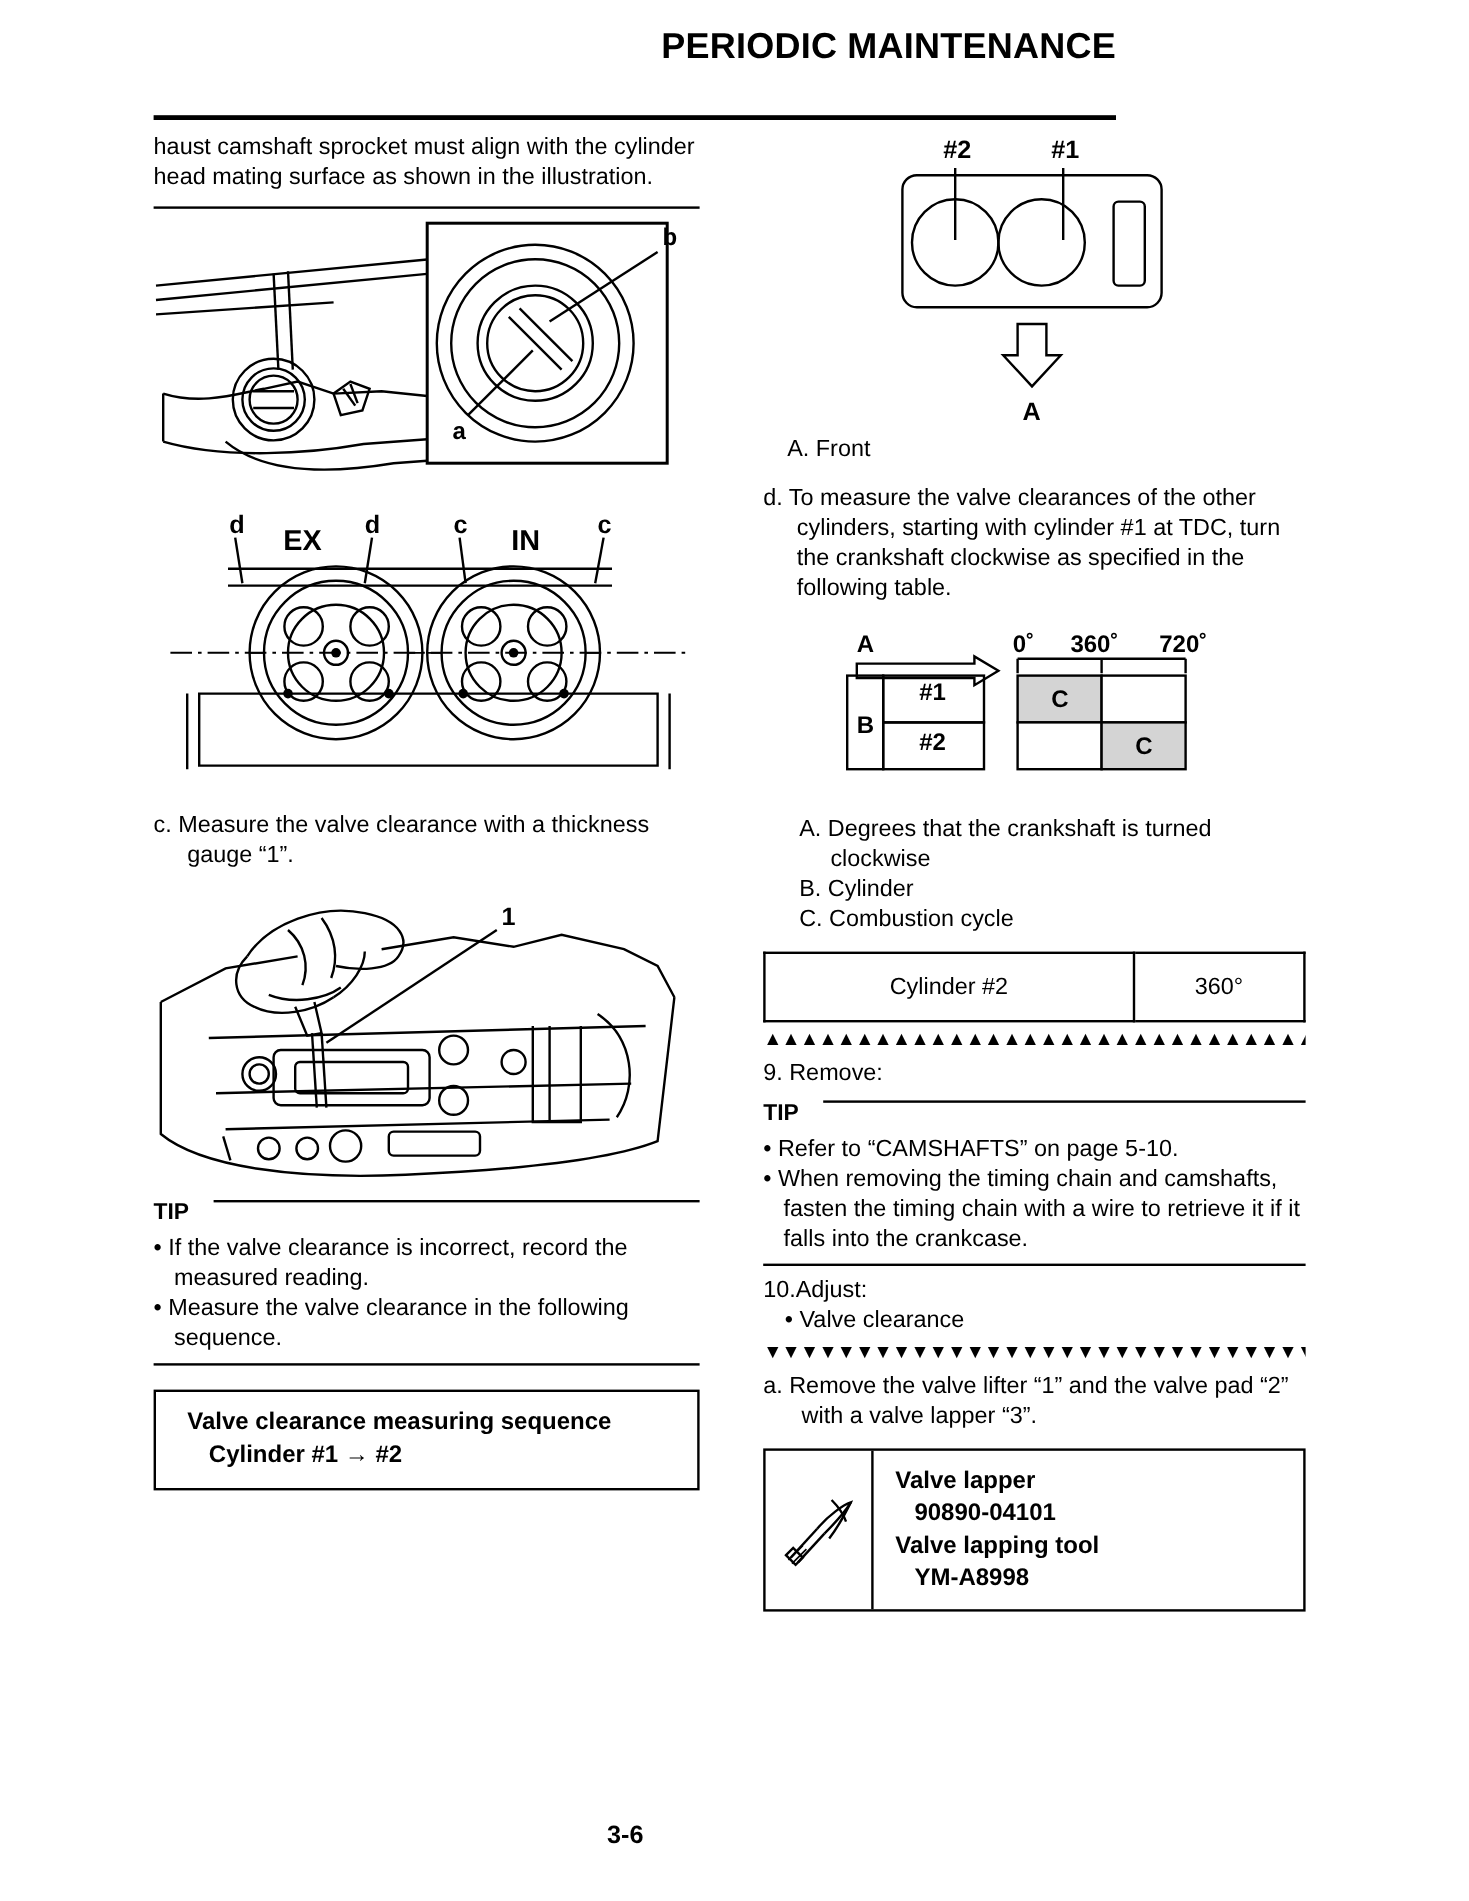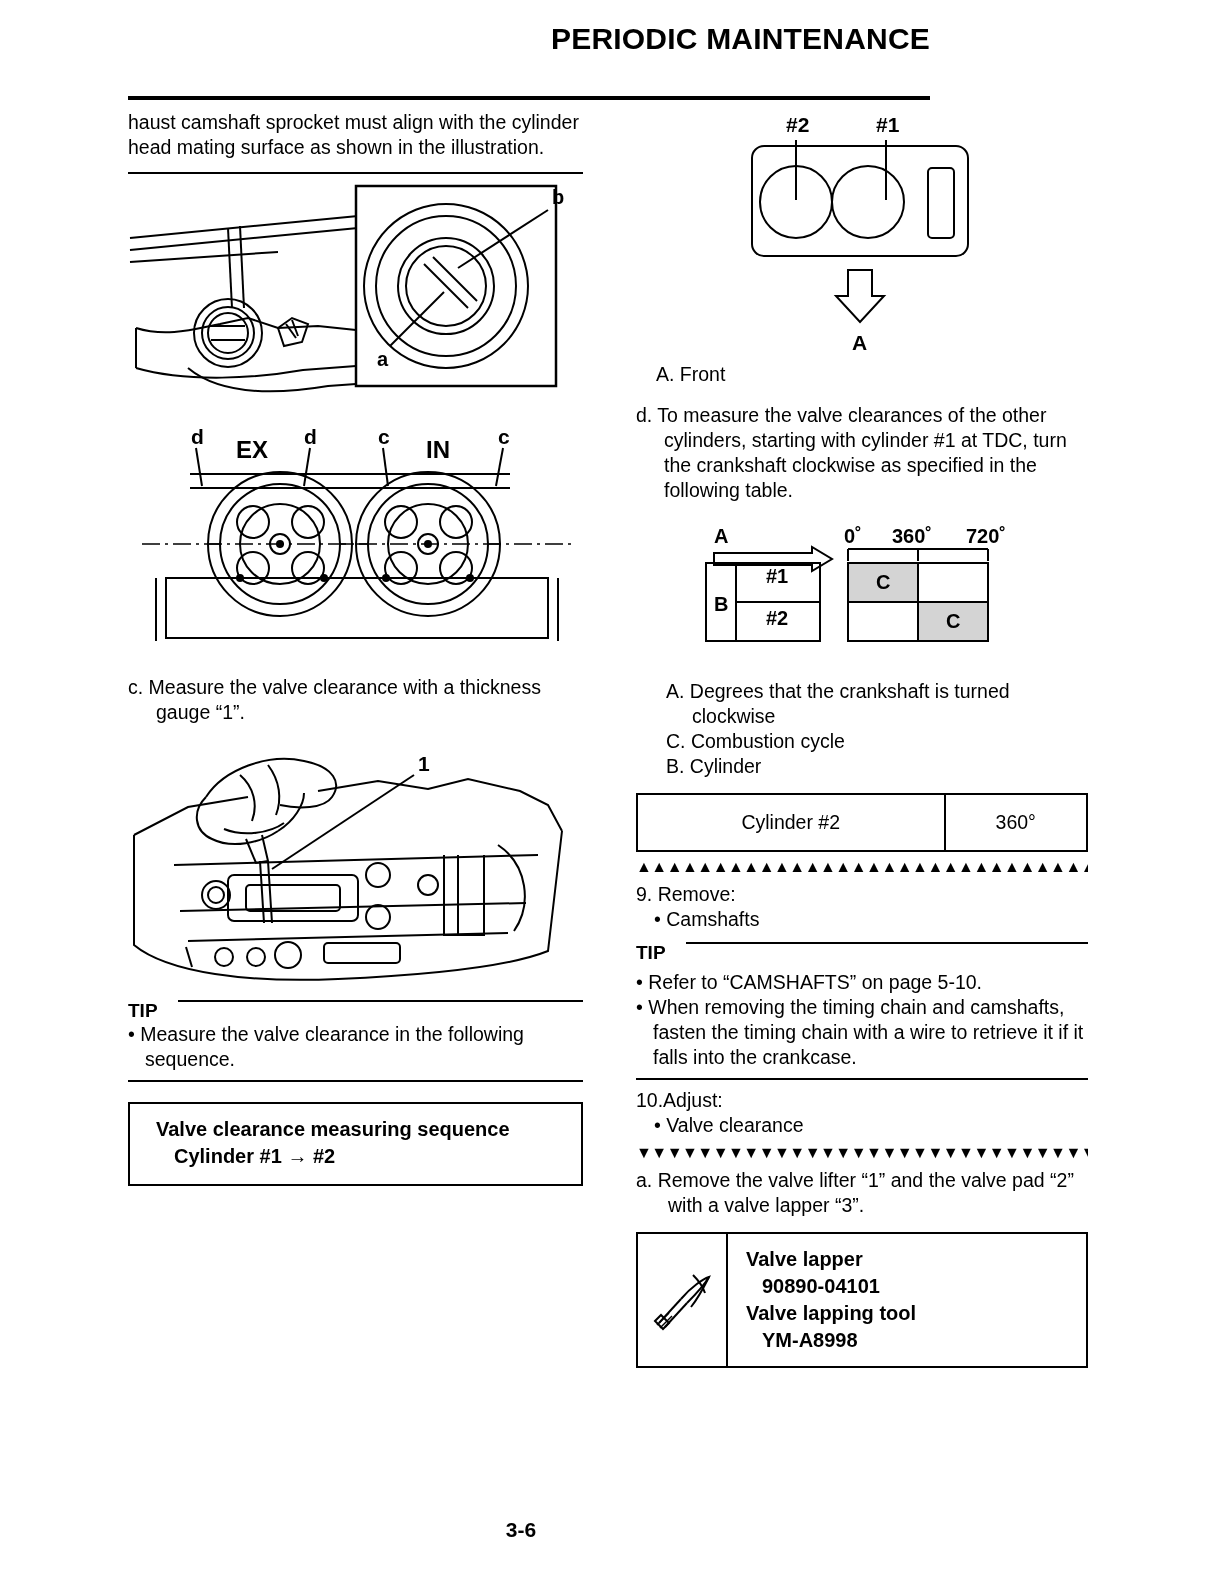--- a/index.html
+++ b/index.html
@@ -344,20 +344,21 @@
           <path d="M286 40 L144 134"></path>
         </g>
         <text x="290" y="36" font-size="21" font-weight="bold" font-family="Liberation Sans, sans-serif">1</text>
       </svg>
     </div>
 
     <div class="tip-head">
       <span class="tip-label">TIP</span>
       <span class="tip-line"></span>
     </div>
+    <p class="txt bullet" style="margin-top:6px;">• If the valve clearance is incorrect, record the measured reading.</p>
     <p class="txt bullet">• Measure the valve clearance in the following sequence.</p>
     <div class="tip-bottom" style="margin-top:8px;"></div>
 
     <div class="spec-box">
       <div class="line">Valve clearance measuring sequence</div>
       <div class="line sub">Cylinder #1 → #2</div>
     </div>
 
   </div>
 
@@ -421,37 +422,36 @@
         </g>
         <g font-family="Liberation Sans, sans-serif" font-weight="bold" font-size="20" fill="#000">
           <text x="240" y="64">C</text>
           <text x="310" y="103">C</text>
         </g>
       </svg>
     </div>
 
     <div class="caption-list" style="margin-top:4px;">
       <div>A.  Degrees that the crankshaft is turned clockwise</div>
+      <div>B.  Cylinder</div>
       <div>C.  Combustion cycle</div>
-      <div>B.  Cylinder</div>
     </div>
 
     <table class="simple" style="margin-top:14px;">
       <tbody>
           <tr>
         <td>Cylinder #2</td>
         <td>360°</td>
       </tr>
     </tbody>
       </table>
 
     <div class="tri-row">▲▲▲▲▲▲▲▲▲▲▲▲▲▲▲▲▲▲▲▲▲▲▲▲▲▲▲▲▲▲▲▲▲▲▲▲</div>
 
     <p class="txt">9.  Remove:</p>
-    <p class="txt" style="padding-left:18px;">• Camshafts</p>
 
     <div class="tip-head">
       <span class="tip-label">TIP</span>
       <span class="tip-line"></span>
     </div>
     <p class="txt bullet" style="margin-top:6px;">• Refer to “CAMSHAFTS” on page 5-10.</p>
     <p class="txt bullet">• When removing the timing chain and camshafts, fasten the timing chain with a wire to retrieve it if it falls into the crankcase.</p>
     <div class="tip-bottom" style="margin-top:8px;"></div>
 
     <p class="txt" style="margin-top:8px;">10.Adjust:</p>

